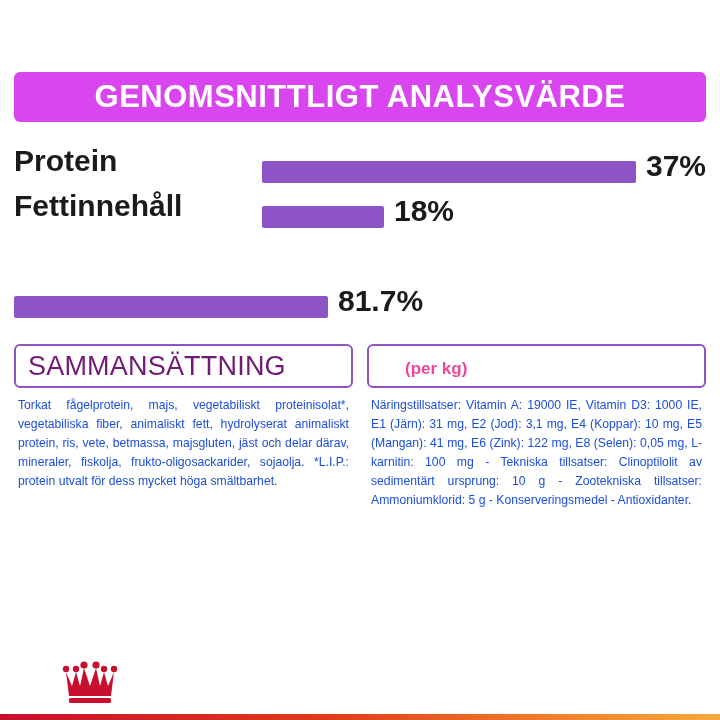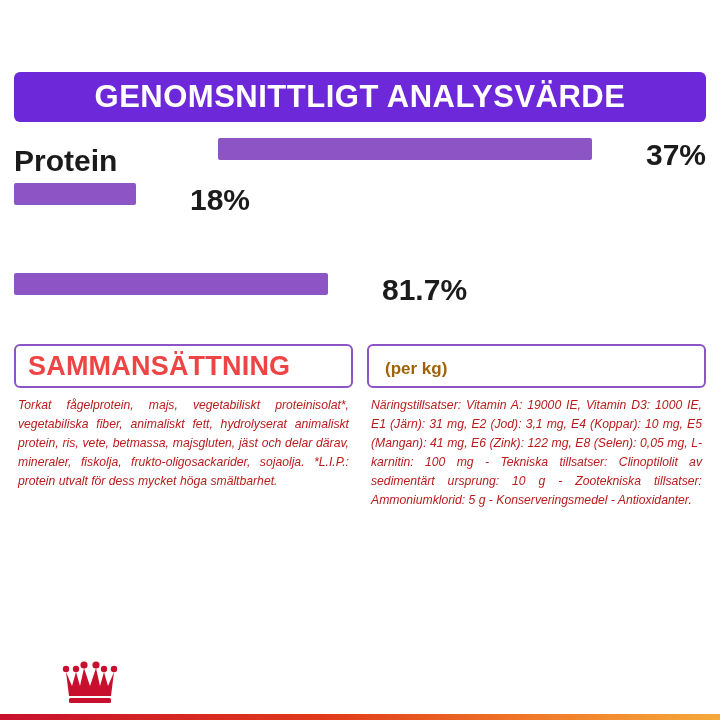--- a/index.html
+++ b/index.html
@@ -22,21 +22,21 @@
     box-sizing: border-box;
   }
 
   
   .analysis-header {
     position: absolute;
     left: 14px;
     top: 72px;
     width: 692px;
     height: 50px;
-    background: #6d28d9;
+    background: #d946ef;
     border-radius: 6px;
     display: flex;
     align-items: center;
     justify-content: center;
   }
   .analysis-header .title {
     color: #ffffff;
     font-size: 31px;
     font-weight: bold;
     letter-spacing: 0.5px;
@@ -62,22 +62,21 @@
     color: #1b1b1b;
     padding-right: 12px;
     box-sizing: border-box;
     white-space: nowrap;
   }
   .bar-track {
     flex: 1;
     position: relative;
     height: 45px;
     display: flex;
-    align-items: flex-start;
-    gap: 44px;
+    align-items: flex-end;
   }
   .bar-fill {
     height: 22px;
     background: #8c54c4;
     border-radius: 2px;
   }
   .bar-value {
     font-size: 30px;
     font-weight: bold;
     color: #1b1b1b;
@@ -101,44 +100,43 @@
   .panel-head {
     border: 2px solid #8c54c4;
     border-radius: 6px;
     height: 44px;
     display: flex;
     align-items: center;
     padding-left: 12px;
     box-sizing: border-box;
   }
   .panel-head .h-title {
-    color: #ef4444;
+    color: #701a75;
     font-size: 27px;
-    font-weight: bold;
+    font-weight: normal;
     letter-spacing: 0.2px;
     white-space: nowrap;
   }
   .panel-head .h-sub {
-    color: #a16207;
+    color: #ec4899;
     font-size: 17px;
     font-weight: bold;
-    margin-left: 4px;
+    margin-left: 24px;
     margin-top: 6px;
     white-space: nowrap;
   }
   .panel-body {
     margin-top: 8px;
     padding: 0 4px 0 4px;
     font-size: 12.2px;
     line-height: 1.55;
-    color: #b91c1c;
+    color: #1d4ed8;
     text-align: justify;
     text-justify: inter-word;
     hyphens: none;
-    font-style: italic;
   }
 
   
   .brand {
     position: absolute;
     left: 0;
     bottom: 0;
     width: 720px;
     height: 70px;
   }
@@ -172,20 +170,21 @@
 
     <div class="bar-row">
       <div class="bar-label">Protein</div>
       <div class="bar-track">
         <div class="bar-fill" style="width:374px"></div>
         <div class="bar-value">37%</div>
       </div>
     </div>
 
     <div class="bar-row">
+      <div class="bar-label">Fettinnehåll</div>
       <div class="bar-track">
         <div class="bar-fill" style="width:122px"></div>
         <div class="bar-value">18%</div>
       </div>
     </div>
 
     <div class="bar-row">
     </div>
 
     <div class="bar-row">

